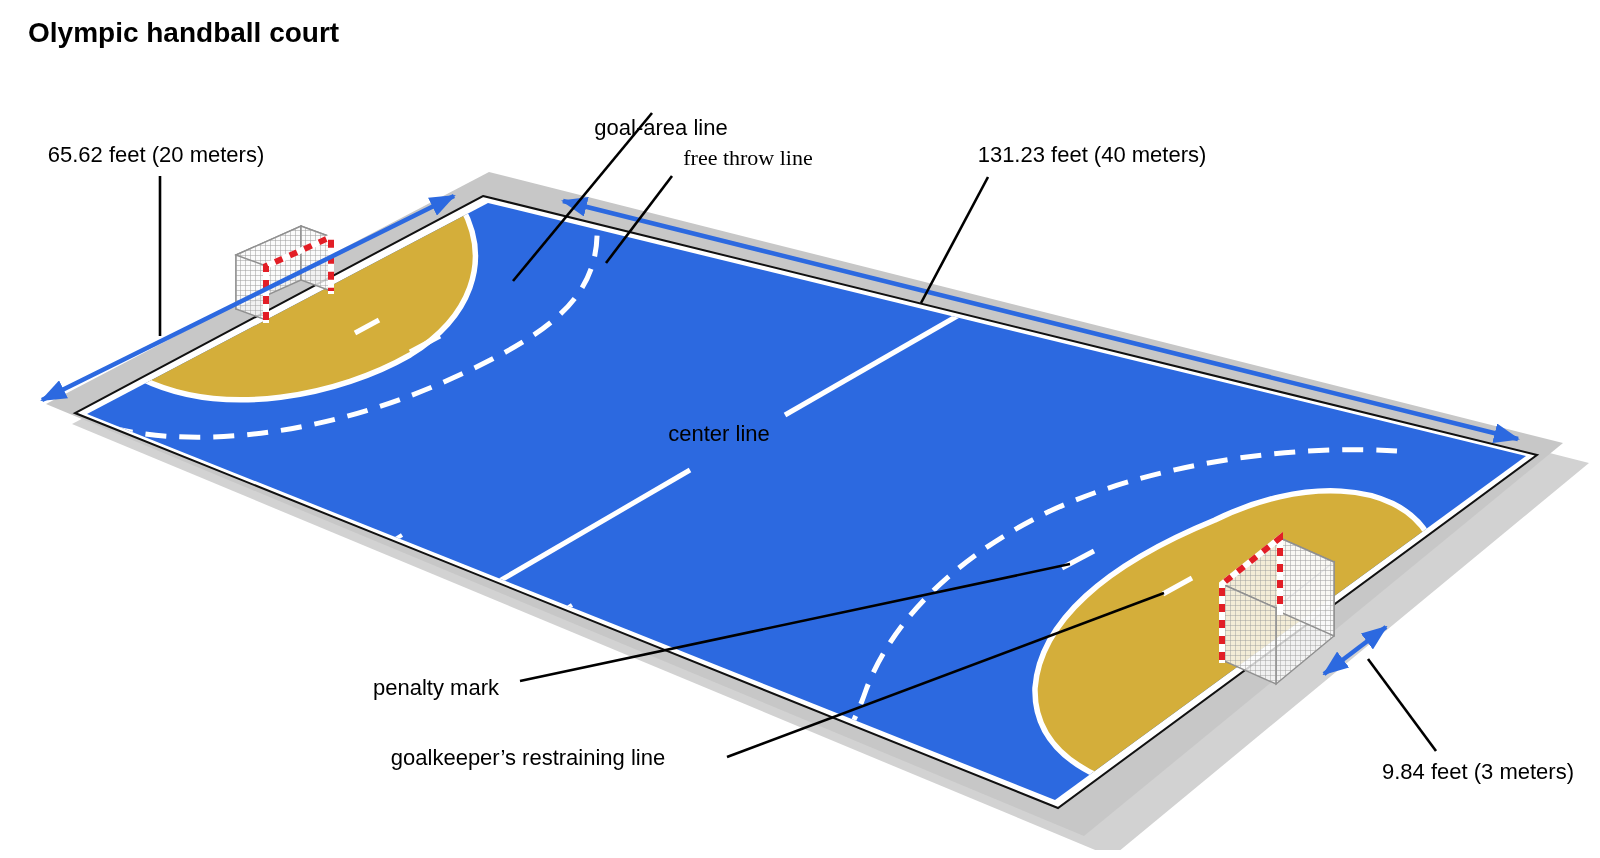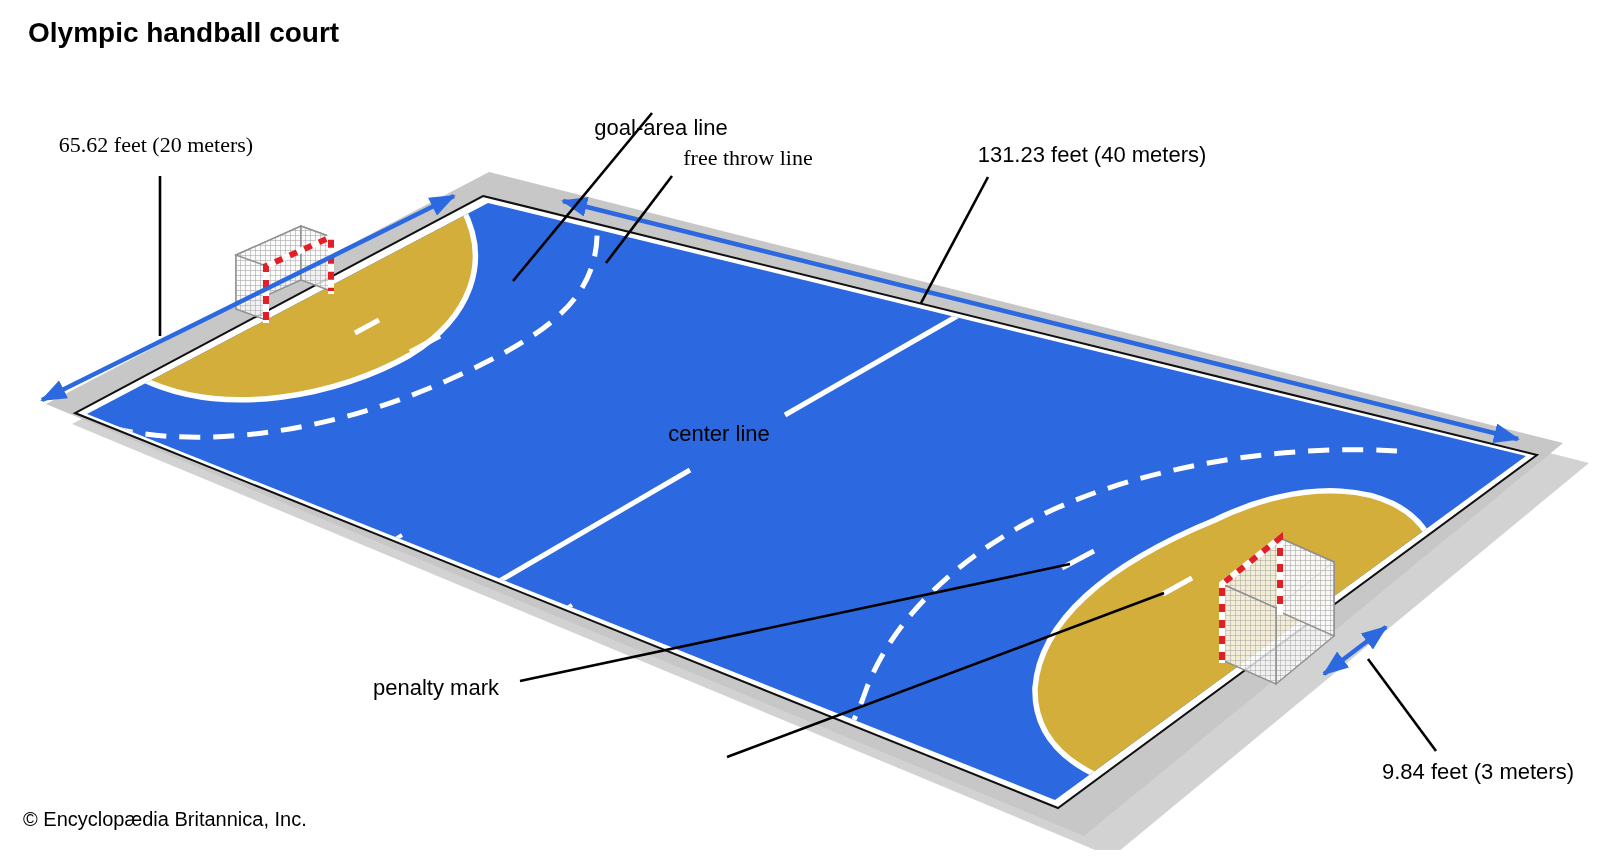--- a/index.html
+++ b/index.html
@@ -115,25 +115,25 @@
     <line class="leader" x1="727" y1="757" x2="1164" y2="593"></line>
     <line class="leader" x1="1368" y1="659" x2="1436" y2="751"></line>
   </svg>
 
   <div class="lbl raw title" style="left:28px;top:18px;">Olympic handball court</div>
 
   <div class="lbl" style="left:661px;top:96px;margin-top:32px;">goal-area line</div>
 
   <div class="lbl" style="left:748px;top:158px;font-family:Liberation Serif, serif;">free throw line</div>
 
-  <div class="lbl" style="left:156px;top:145px;font-family:Liberation Serif, serif;">65.62 feet (20 meters)</div>
+  <div class="lbl" style="left:156px;top:155px;">65.62 feet (20 meters)</div>
 
   <div class="lbl" style="left:1076px;top:155px;margin-left:16px;">131.23 feet (40 meters)</div>
 
   <div class="lbl" style="left:719px;top:434px;">center line</div>
 
   <div class="lbl" style="left:436px;top:688px;">penalty mark</div>
 
+  <div class="lbl" style="left:528px;top:758px;">goalkeeper’s restraining line</div>
 
   <div class="lbl" style="left:1455px;top:772px;margin-left:23px;">9.84 feet (3 meters)</div>
 
-  <div class="lbl raw copyright" style="left:23px;top:808px;">© Encyclopædia Britannica, Inc.</div>
 </div>
 
 </body></html>

